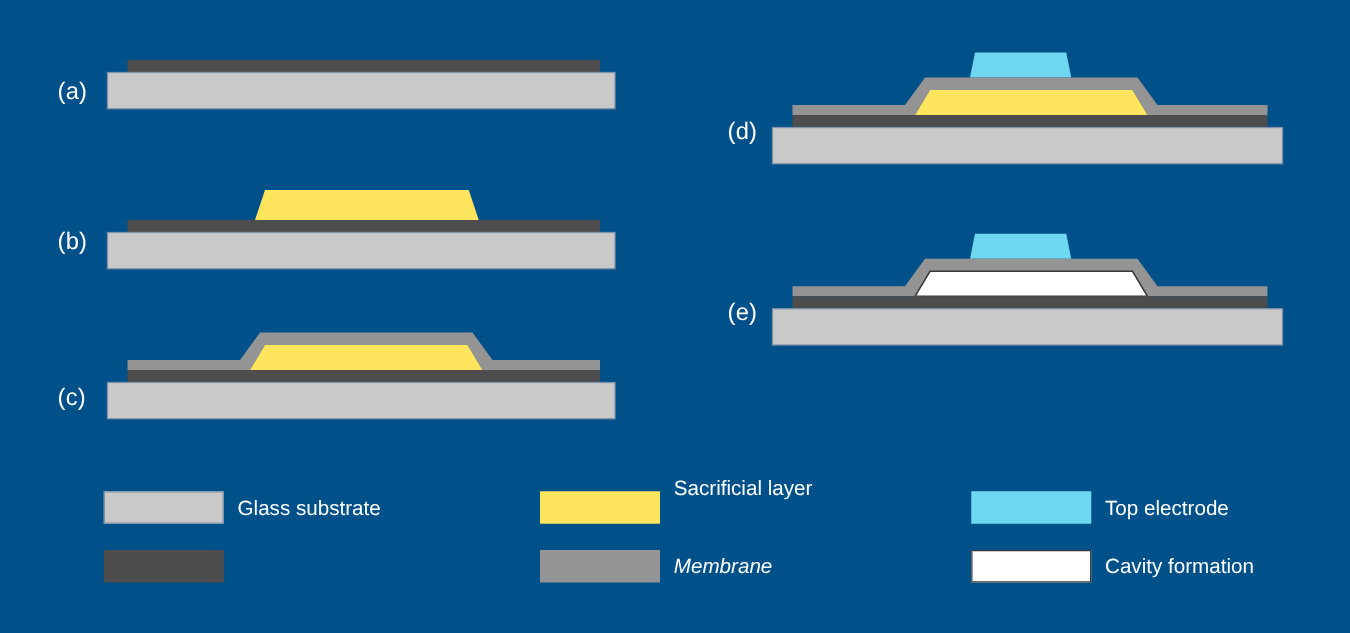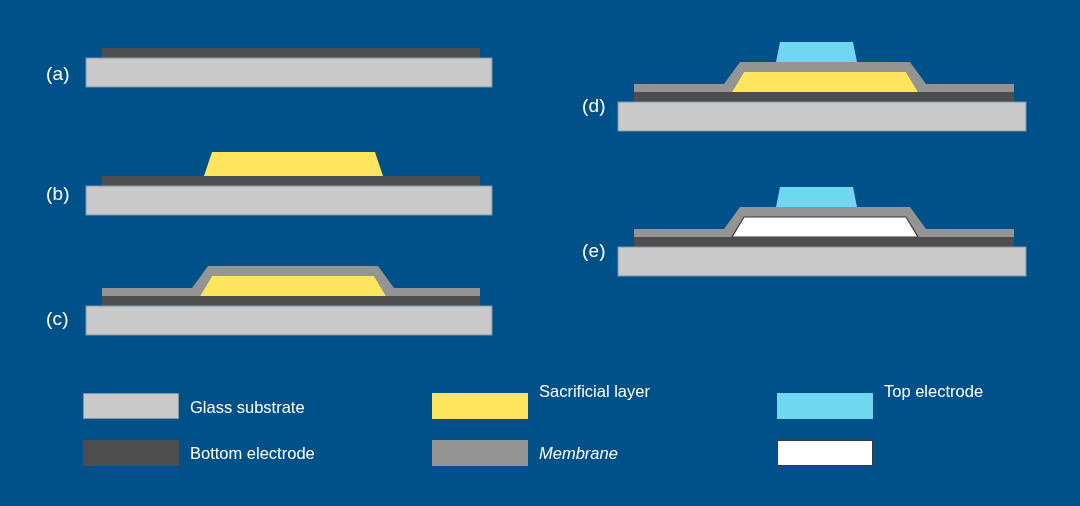--- a/index.html
+++ b/index.html
@@ -83,26 +83,26 @@
     <polygon points="16,44 106,44 122,22 292,22 308,44 396,44 396,52 300,52 288,32 126,32 114,52 16,52" fill="#949494"></polygon>
     <polygon points="126,32 288,32 300,52 114,52" fill="#ffffff" stroke="#3a3a3a" stroke-width="1.2"></polygon>
     <rect x="16" y="52" width="380" height="10" fill="#4d4d4d"></rect>
     <rect x="0" y="62" width="408" height="29" fill="#c9c9c9" stroke="#7f93a8" stroke-width="1"></rect>
   </svg>
 
   <div class="legend-swatch" style="left:83px; top:393px; width:96px; height:26px; background:#c9c9c9; border:1px solid #7f93a8; box-sizing:border-box;"></div>
   <div class="legend-label" style="left:190px; top:398px;">Glass substrate</div>
 
   <div class="legend-swatch" style="left:83px; top:440px; width:96px; height:26px; background:#4d4d4d;"></div>
-  <div class="legend-label" style="left:190px; top:444px;">Bottom electrode</div>
 
   <div class="legend-swatch" style="left:432px; top:393px; width:96px; height:26px; background:#ffe45e;"></div>
   <div class="legend-label" style="left:539px; top:382px;">Sacrificial layer</div>
 
   <div class="legend-swatch" style="left:432px; top:440px; width:96px; height:26px; background:#949494;"></div>
   <div class="legend-label" style="left:539px; top:444px;font-style:italic;">Membrane</div>
 
   <div class="legend-swatch" style="left:777px; top:393px; width:96px; height:26px; background:#6fd7ef;"></div>
-  <div class="legend-label" style="left:884px; top:382px;">Top electrode</div>
+  <div class="legend-label" style="left:884px; top:398px;">Top electrode</div>
 
   <div class="legend-swatch" style="left:777px; top:440px; width:96px; height:26px; background:#ffffff; border:1.5px solid #3a3a3a; box-sizing:border-box;"></div>
+  <div class="legend-label" style="left:884px; top:444px;">Cavity formation</div>
 
 </div>
 
 </body></html>

